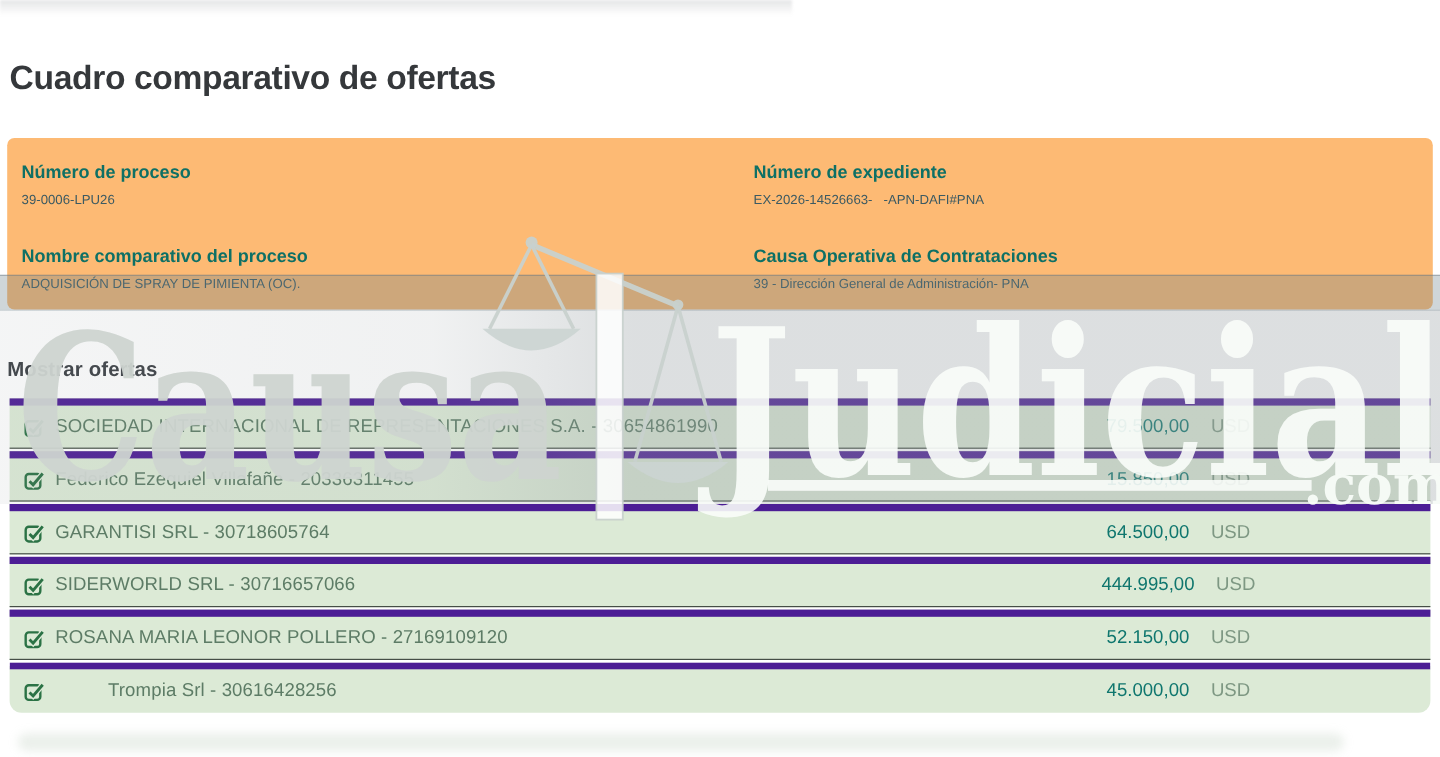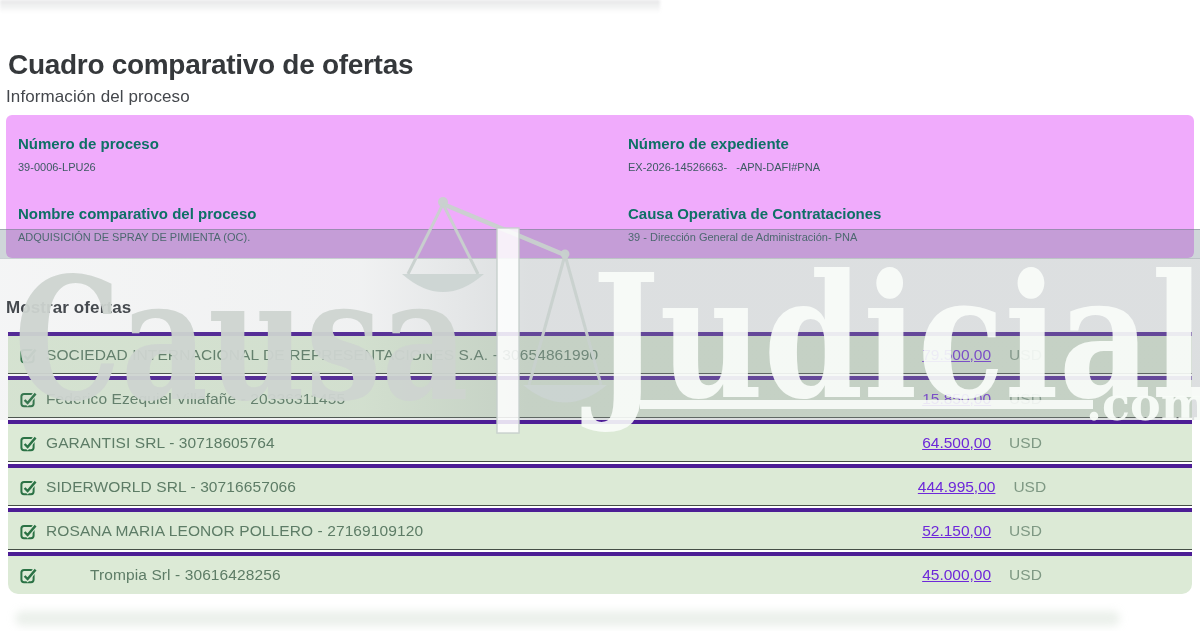--- a/index.html
+++ b/index.html
@@ -14,35 +14,35 @@
     background:rgba(175,195,175,0.25);filter:blur(4px);}
 
   .page-title{position:absolute;left:8px;top:30px;font-size:28px;font-weight:bold;
     color:#35383b;letter-spacing:-0.3px;}
   .sec-header{position:absolute;left:6px;font-size:17px;color:#44474c;letter-spacing:0.1px;}
   .sec-1{top:87px;}
   .sec-2{top:298px;font-weight:bold;color:#3b3f44;}
 
   
   .panel{position:absolute;left:6px;top:115px;width:1188px;height:143px;box-sizing:border-box;
-    background:#f0abfc;border-radius:6px;padding:20px 12px 0 12px;
+    background:#fdba74;border-radius:6px;padding:20px 12px 0 12px;
     display:grid;grid-template-columns:610px 1fr;row-gap:17px;}
   .field-label{font-size:15px;font-weight:bold;color:#0e7065;margin-bottom:9px;}
   .field-value{font-size:11px;color:#3c5a62;white-space:pre;}
 
   
   .offers{position:absolute;left:8px;top:332px;width:1184px;}
   .offer-row{position:relative;display:flex;align-items:center;height:42px;box-sizing:border-box;
-    background:#dcead6;border-top:4px solid #4c1d95;border-bottom:1px solid #454e46;
+    background:#dcead6;border-top:6px solid #4c1d95;border-bottom:1px solid #454e46;
     margin-bottom:2px;padding-left:12px;}
   .offer-row:last-child{border-bottom:none;border-radius:0 0 10px 10px;gap:44px;}
   .chk{display:inline-flex;width:18px;height:18px;margin-right:8px;flex:0 0 auto;}
   .offer-name{font-size:15.5px;color:#5d7c66;letter-spacing:0.1px;}
   .offer-amount-box{position:absolute;left:844px;width:260px;text-align:center;font-size:15.5px;}
-  .amt{color:#6d28d9;text-decoration:underline;}
+  .amt{color:#0f766e;}
   .cur{color:#7e9883;margin-left:18px;}
 
   
   .watermark{position:absolute;inset:0;pointer-events:none;z-index:5;}
   .wm-band-a{position:absolute;left:0;top:229px;width:1200px;height:29px;
     background:rgba(110,130,140,0.33);border-top:1px solid rgba(105,120,130,0.45);}
   .wm-band-b{position:absolute;left:0;top:258px;width:1200px;height:162px;
     background:linear-gradient(90deg,rgba(150,158,162,0.10) 0%,rgba(150,158,162,0.14) 30%,
       rgba(150,158,162,0.33) 44%,rgba(150,158,162,0.33) 100%);}
   .wm-word{position:absolute;font-family:"DejaVu Serif",serif;font-weight:bold;line-height:1;
@@ -56,21 +56,20 @@
 </style>
 </head>
 <body>
 
 <div class="canvas">
 
   <div class="top-blur"></div>
 
   <h1 class="page-title">Cuadro comparativo de ofertas</h1>
 
-  <div class="sec-header sec-1">Información del proceso</div>
 
   <div class="panel">
     <div class="field">
       <div class="field-label">Número de proceso</div>
       <div class="field-value">39-0006-LPU26</div>
     </div>
     <div class="field">
       <div class="field-label">Número de expediente</div>
       <div class="field-value">EX-2026-14526663-   -APN-DAFI#PNA</div>
     </div>

